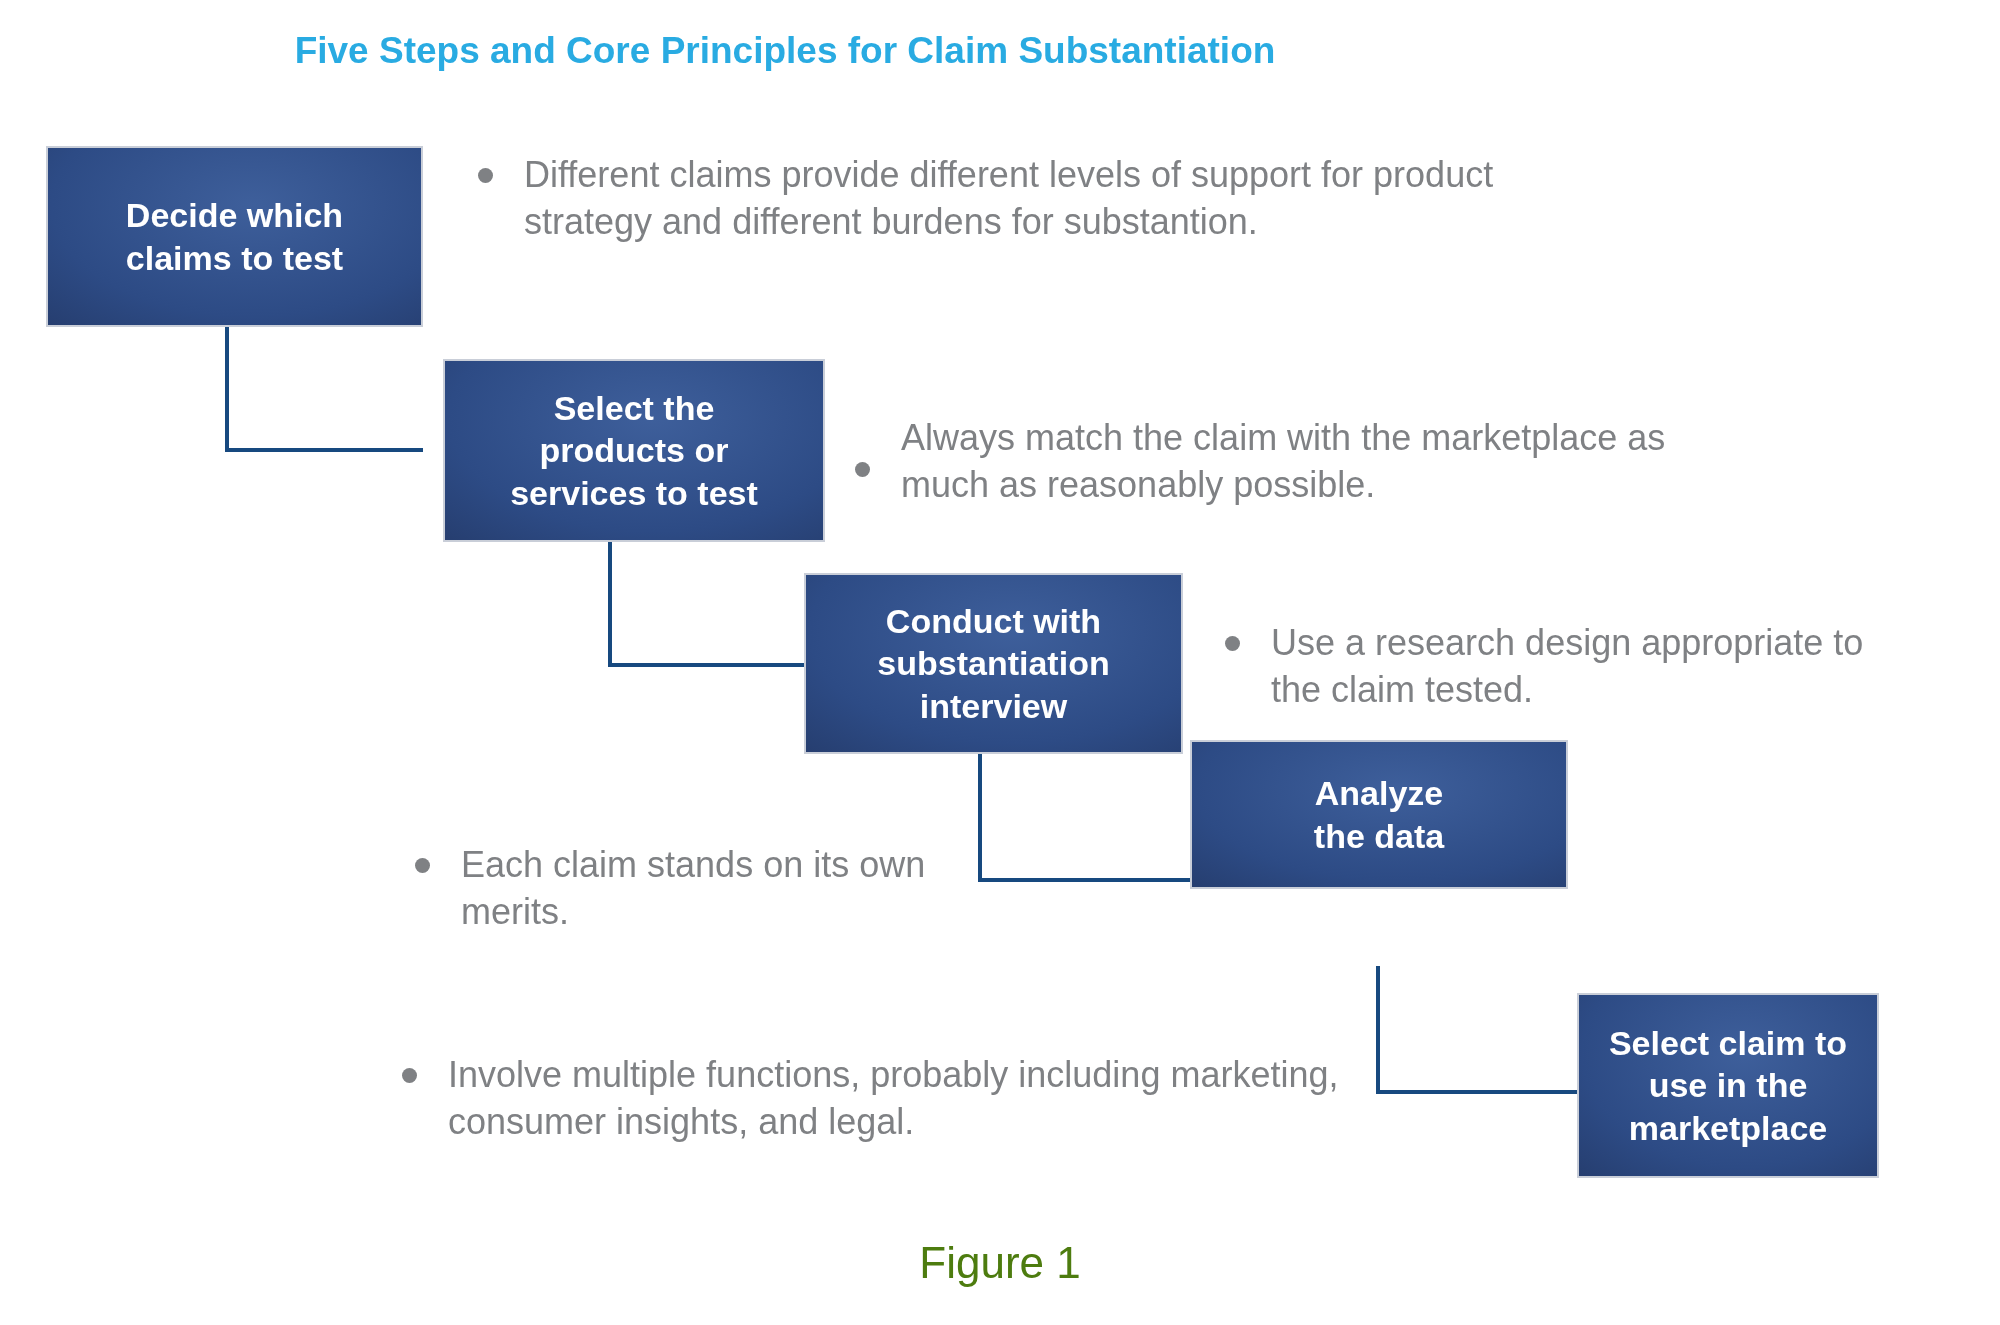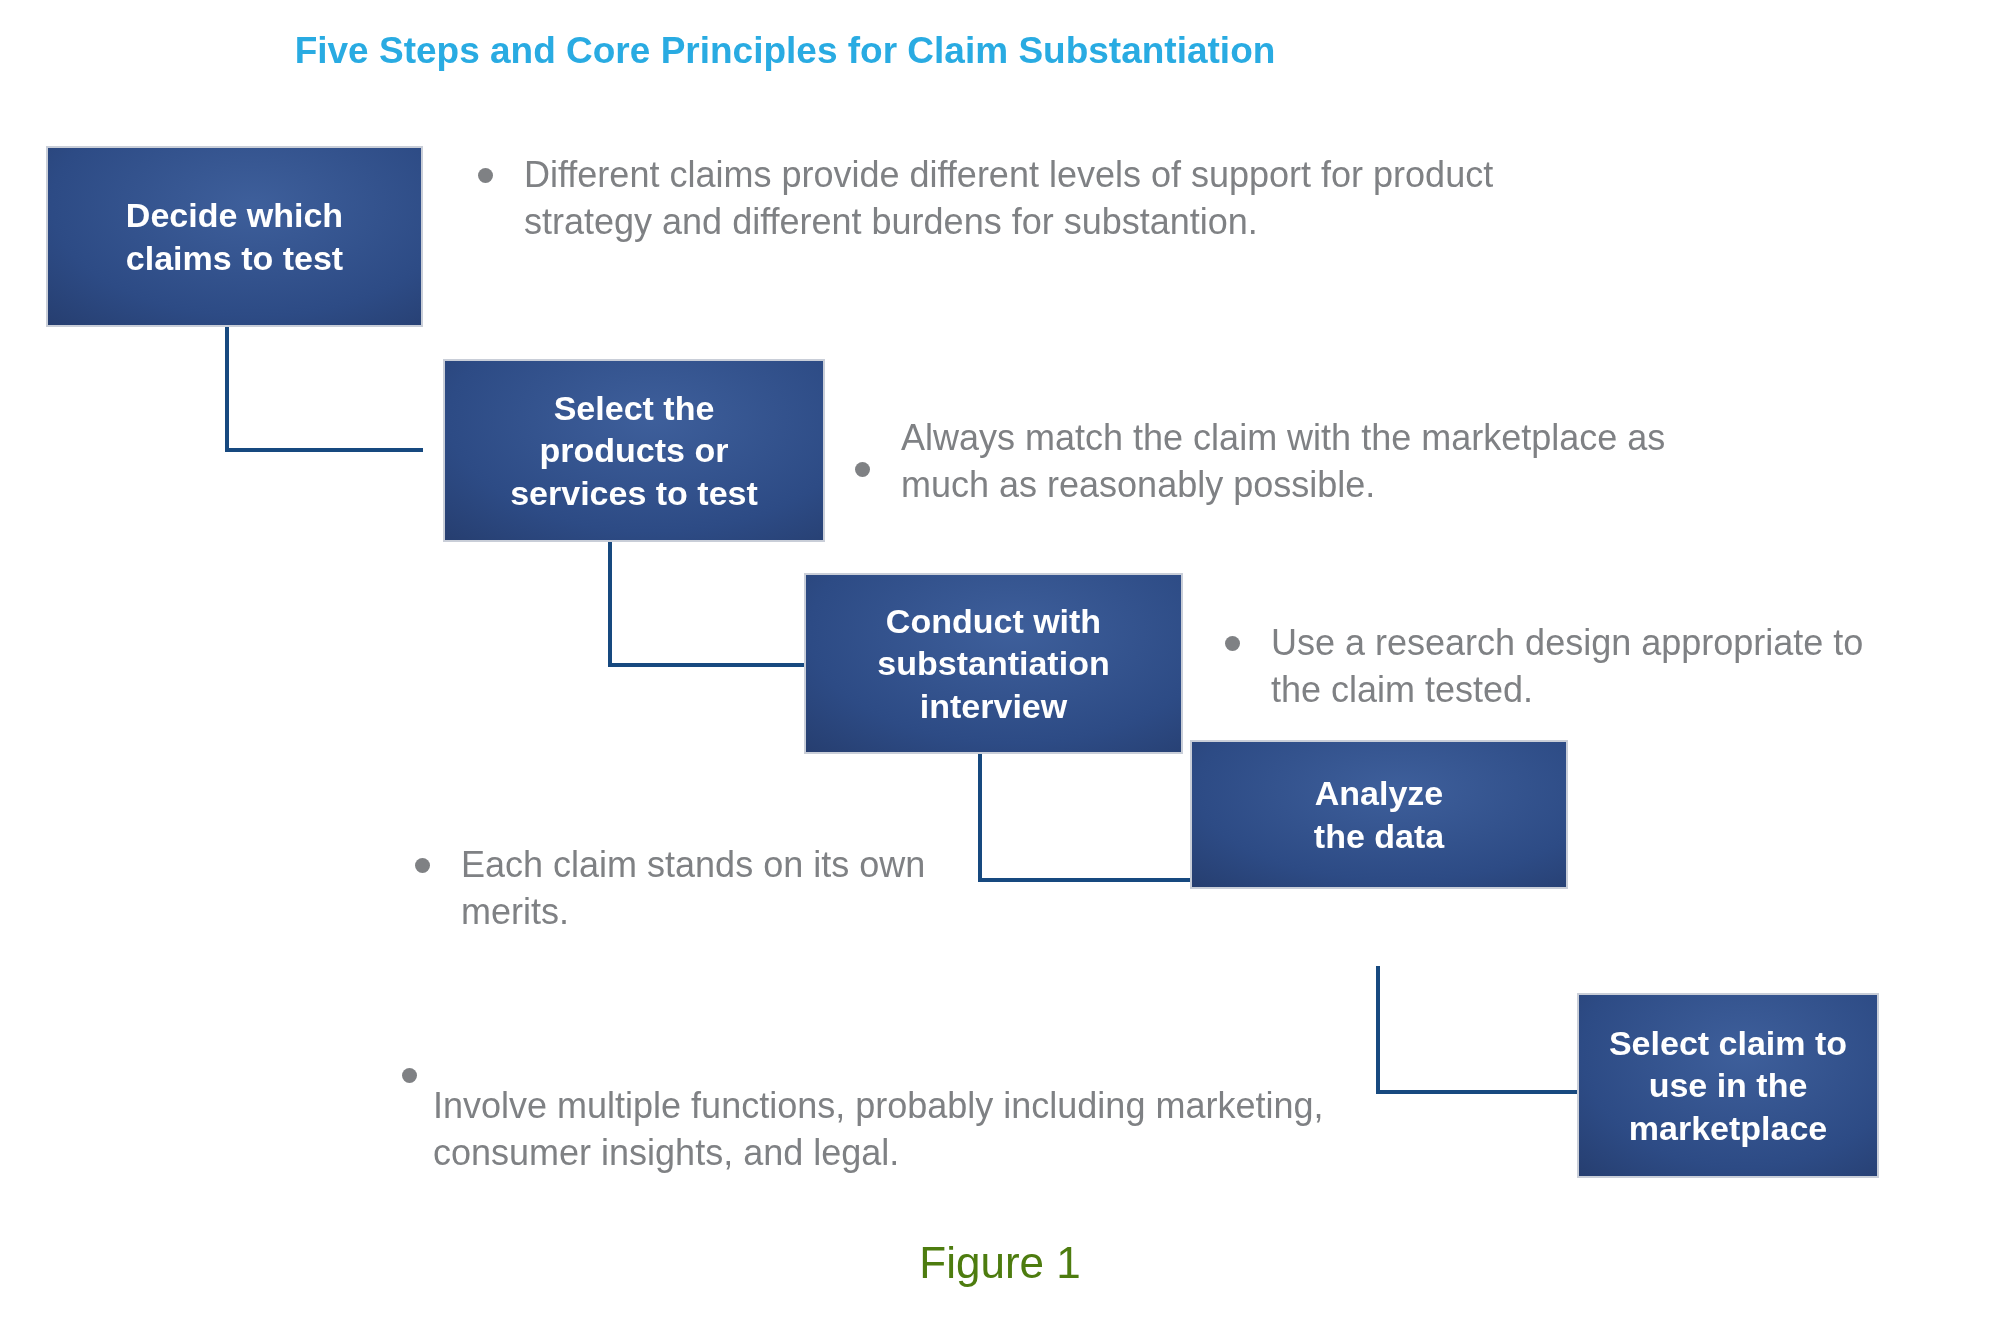--- a/index.html
+++ b/index.html
@@ -52,21 +52,21 @@
   }
   .bullet .dot{
     width:15px;height:15px;border-radius:50%;
     background:#7f8184;flex-shrink:0;margin-top:16px;
   }
   .bullet .txt{margin-left:31px;}
   .bul1{left:478px;top:152px;}  .bul1 .txt{width:1080px;}
   .bul2{left:855px;top:415px;align-items:center;}  .bul2 .txt{width:840px;}
   .bul3{left:1225px;top:620px;} .bul3 .txt{width:650px;}
   .bul4{left:415px;top:842px;}  .bul4 .txt{width:500px;}
-  .bul5{left:402px;top:1052px;flex-direction:column;} .bul5 .txt{width:910px;}
+  .bul5{left:402px;top:1052px;} .bul5 .txt{width:910px;}
   .figcap{
     position:absolute;left:0;top:1238px;width:2000px;
     text-align:center;
     font-size:44px;color:#4d7c0f;
   }
 </style>
 </head>
 <body>
 
 <div id="canvas">

